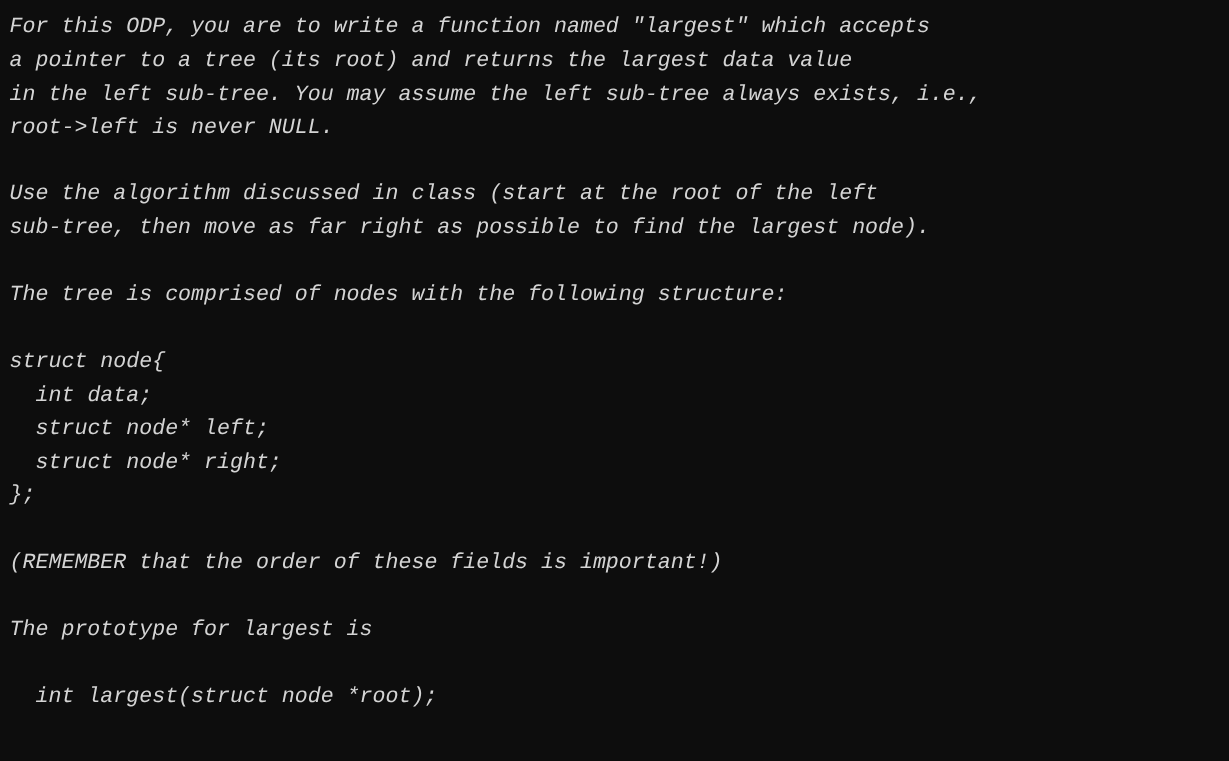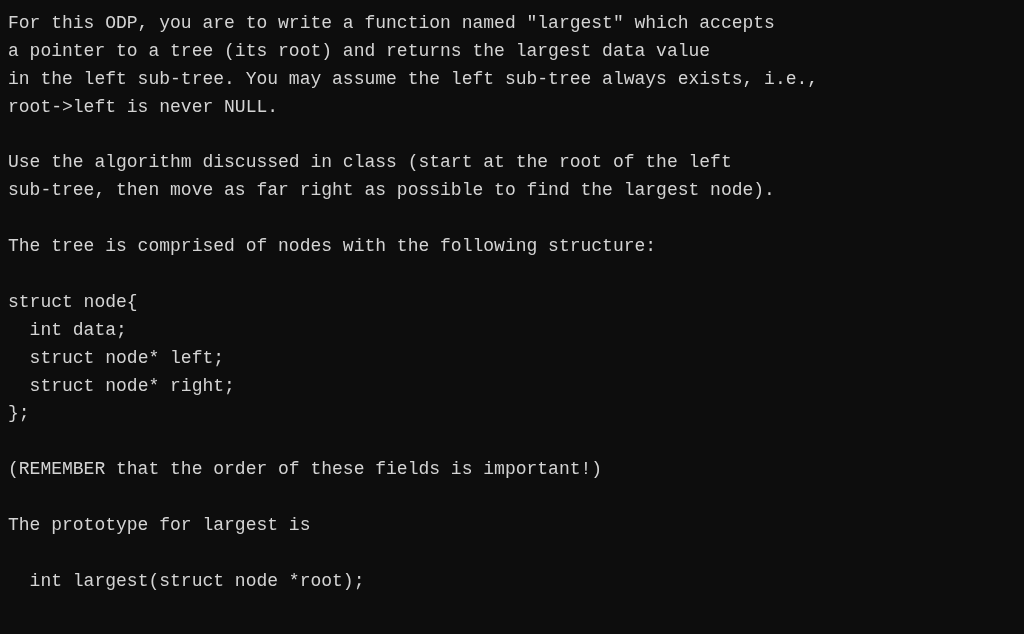--- a/index.html
+++ b/index.html
@@ -1,18 +1,19 @@
 <!DOCTYPE html>
 <html><head>
   <meta charset="utf-8">
   <style>
     * {
       margin: 0;
       padding: 0;
       box-sizing: border-box;
+      font-style: italic;
     }
     body {
       background-color: #0d0d0d;
       color: #d4d4d4;
       font-family: 'Courier New', Courier, monospace;
       font-size: 18px;
       line-height: 1.55;
       padding: 10px 8px;
       width: 1024px;
       min-height: 634px;

